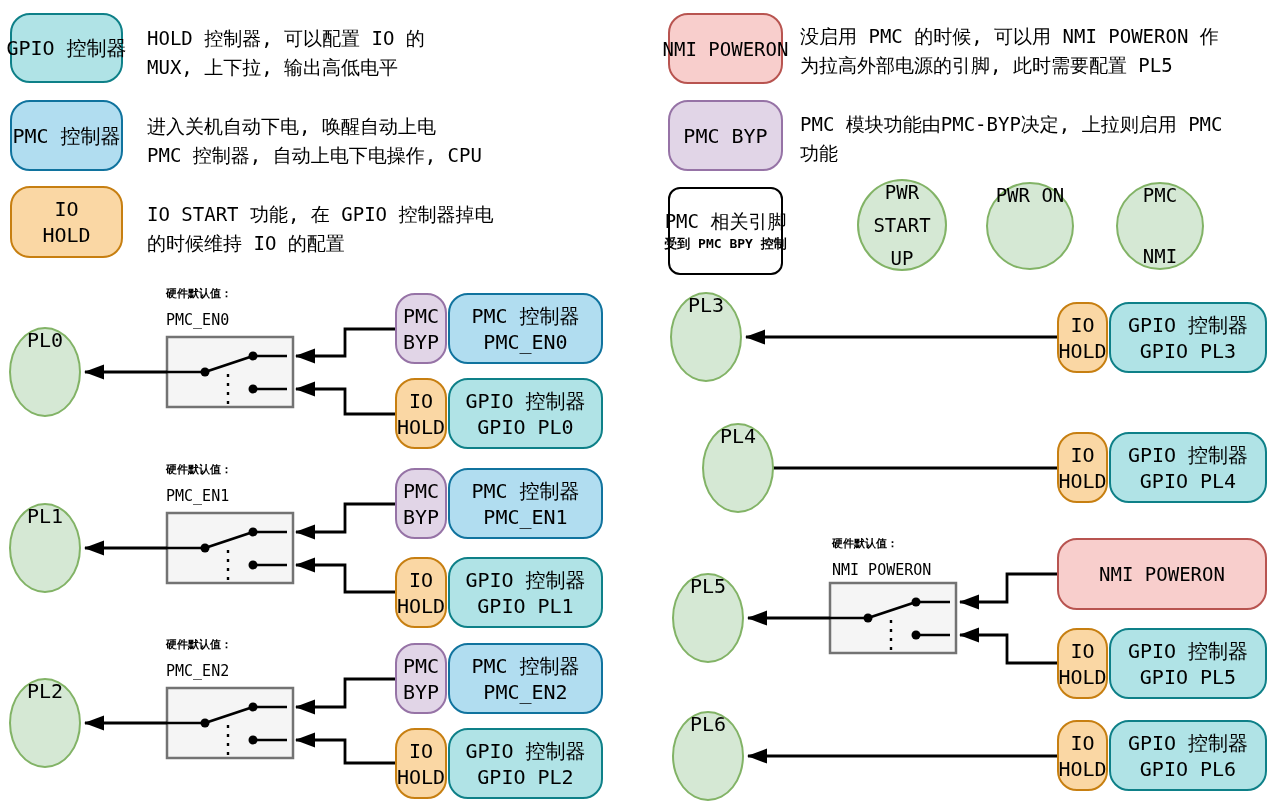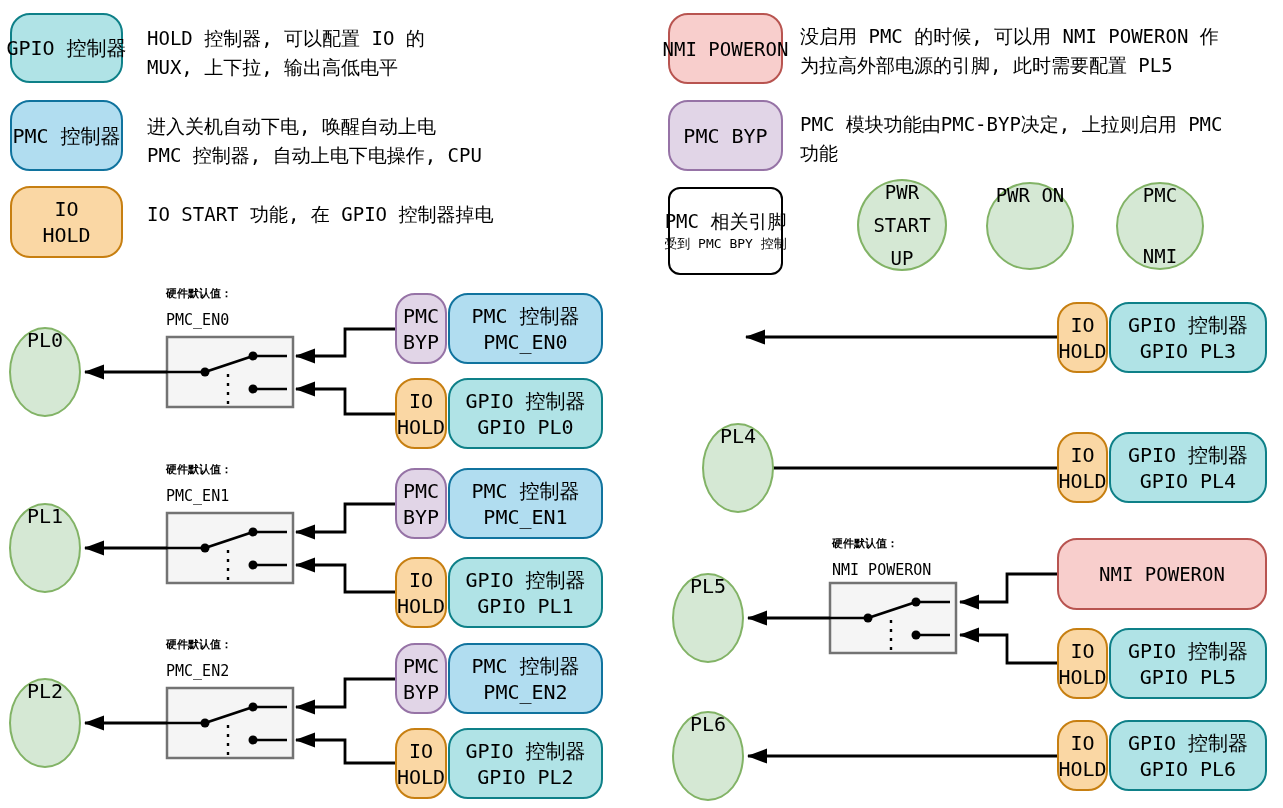--- a/index.html
+++ b/index.html
@@ -29,21 +29,21 @@
   .orange{background:var(--orange-fill);border:2.5px solid var(--orange-stroke);text-align:right;}
   .purple{background:var(--purple-fill);border:2.5px solid var(--purple-stroke);}
   .red{background:var(--red-fill);border:2.5px solid var(--red-stroke);}
   .plain{background:#fff;border:2.5px solid #000;border-radius:12px;}
   .circle{position:absolute;box-sizing:border-box;border-radius:50%;background:var(--green-fill);
           border:2px solid var(--green-stroke);display:flex;flex-direction:column;align-items:center;
           justify-content:space-between;text-align:center;font-size:19px;line-height:23px;}
   .desc{position:absolute;font-size:19px;line-height:28.5px;white-space:nowrap;}
   .sw-title{position:absolute;font-size:11px;font-weight:bold;white-space:nowrap;}
   .sw-value{position:absolute;font-size:15px;white-space:nowrap;}
-  .pins-sub{font-size:13px;line-height:20px;}
+  .pins-sub{font-size:13px;line-height:20px;font-weight:bold;}
 </style>
 </head>
 <body>
 
 <div class="canvas">
 
   <svg class="wires" width="1283" height="808">
     <defs>
       <marker id="arrow" viewBox="0 0 20 16" refX="19" refY="8" markerWidth="20" markerHeight="16" orient="auto" markerUnits="userSpaceOnUse">
         <path d="M20,8 L0,0.5 L0,15.5 Z" fill="#000"></path>
@@ -99,20 +99,21 @@
     <div>进入关机自动下电, 唤醒自动上电</div>
     <div>PMC 控制器, 自动上电下电操作, CPU</div>
   </div>
 
   <div class="box orange" style="left:10px;top:186px;width:113px;height:72px">
     <span>IO</span>
     <span>HOLD</span>
   </div>
   <div class="desc" style="left:147px;top:200px">
     <div>IO START 功能, 在 GPIO 控制器掉电</div>
+    <div>的时候维持 IO 的配置</div>
   </div>
 
   <div class="box red" style="left:668px;top:13px;width:115px;height:71px;font-size:19px">
     <span>NMI POWERON</span>
   </div>
   <div class="desc" style="left:800px;top:22px">
     <div>没启用 PMC 的时候, 可以用 NMI POWERON 作</div>
     <div>为拉高外部电源的引脚, 此时需要配置 PL5</div>
   </div>
 
@@ -204,20 +205,23 @@
   </div>
   <div class="box orange" style="left:395px;top:728px;width:52px;height:71px">
     <span>IO</span>
     <span>HOLD</span>
   </div>
   <div class="box teal" style="left:448px;top:728px;width:155px;height:71px">
     <span>GPIO 控制器</span>
     <span>GPIO PL2</span>
   </div>
 
+  <div class="circle" style="left:670px;top:292px;width:72px;height:90px;font-size:20px">
+    <span>PL3</span>
+  </div>
   <div class="box orange" style="left:1057px;top:302px;width:51px;height:71px">
     <span>IO</span>
     <span>HOLD</span>
   </div>
   <div class="box teal" style="left:1109px;top:302px;width:158px;height:71px">
     <span>GPIO 控制器</span>
     <span>GPIO PL3</span>
   </div>
 
   <div class="circle" style="left:702px;top:423px;width:72px;height:90px;font-size:20px">

